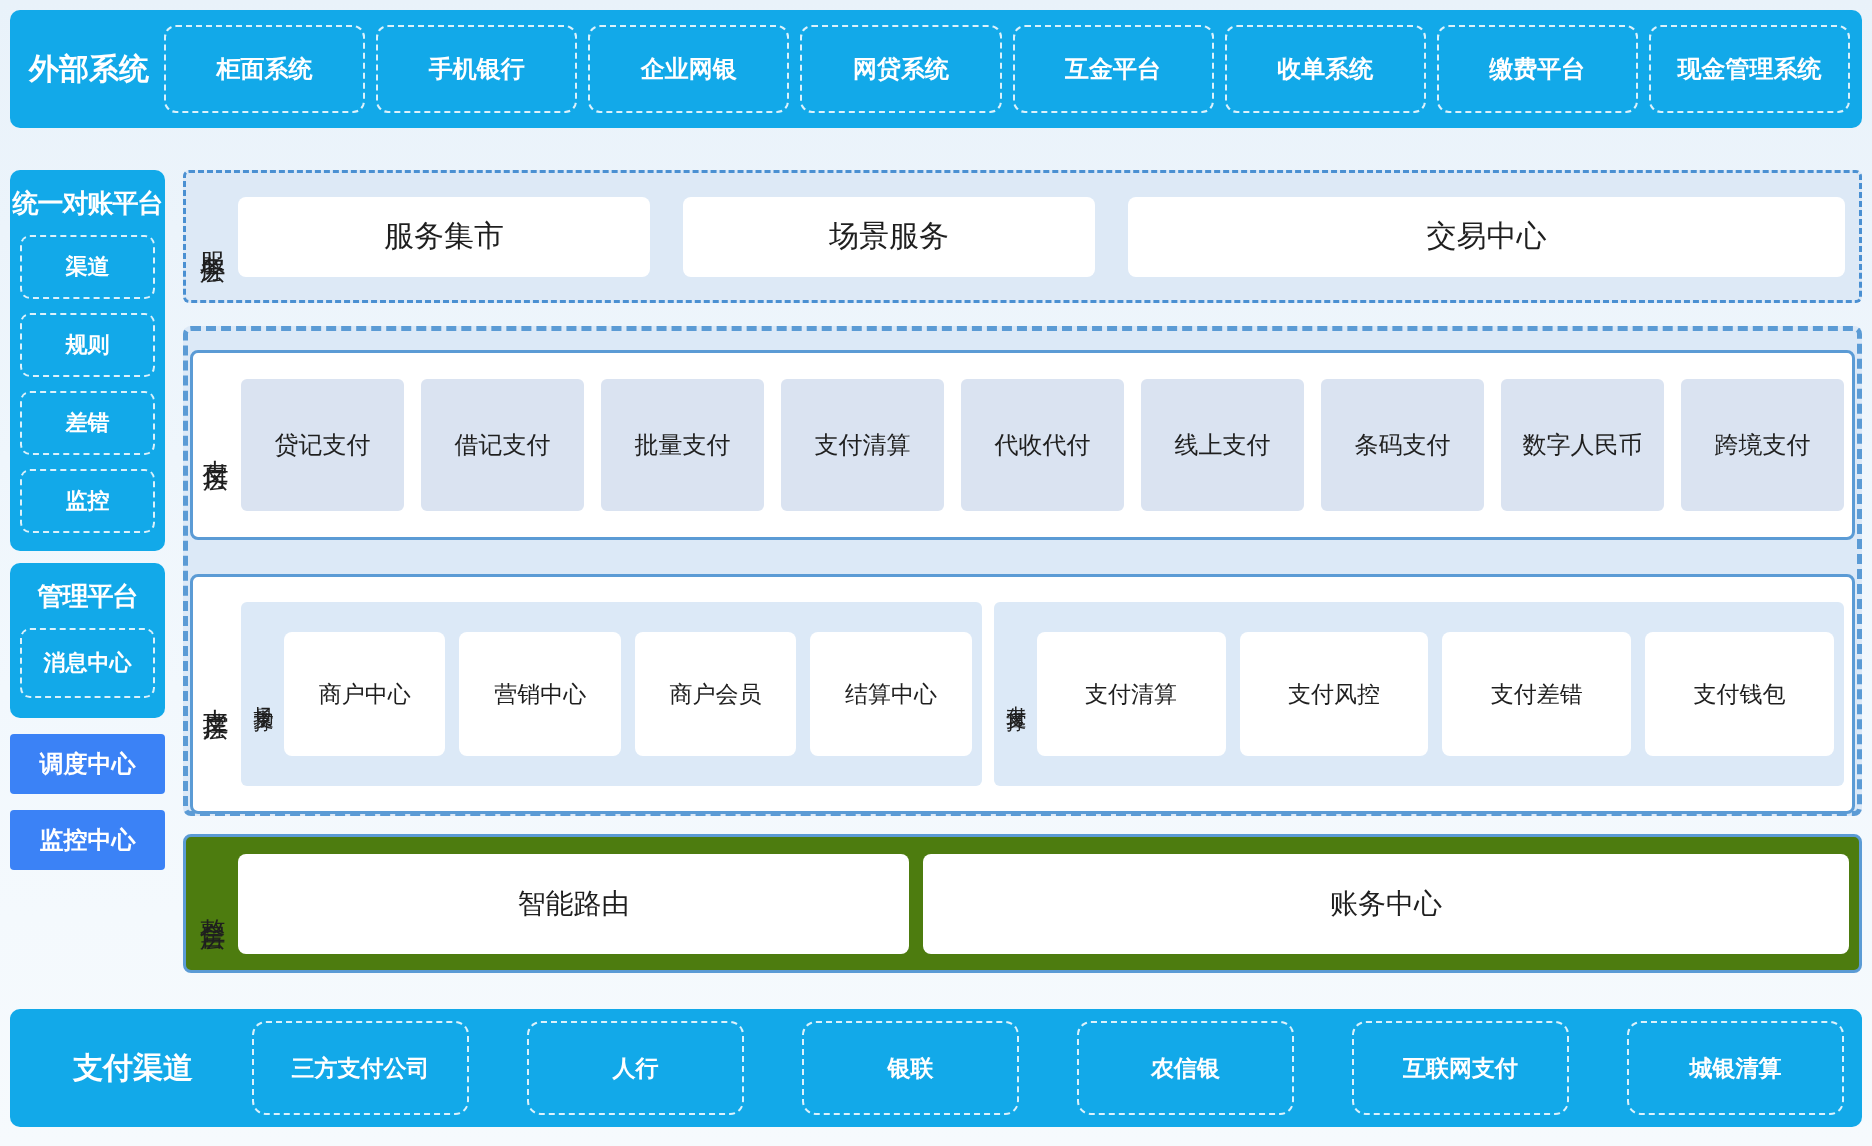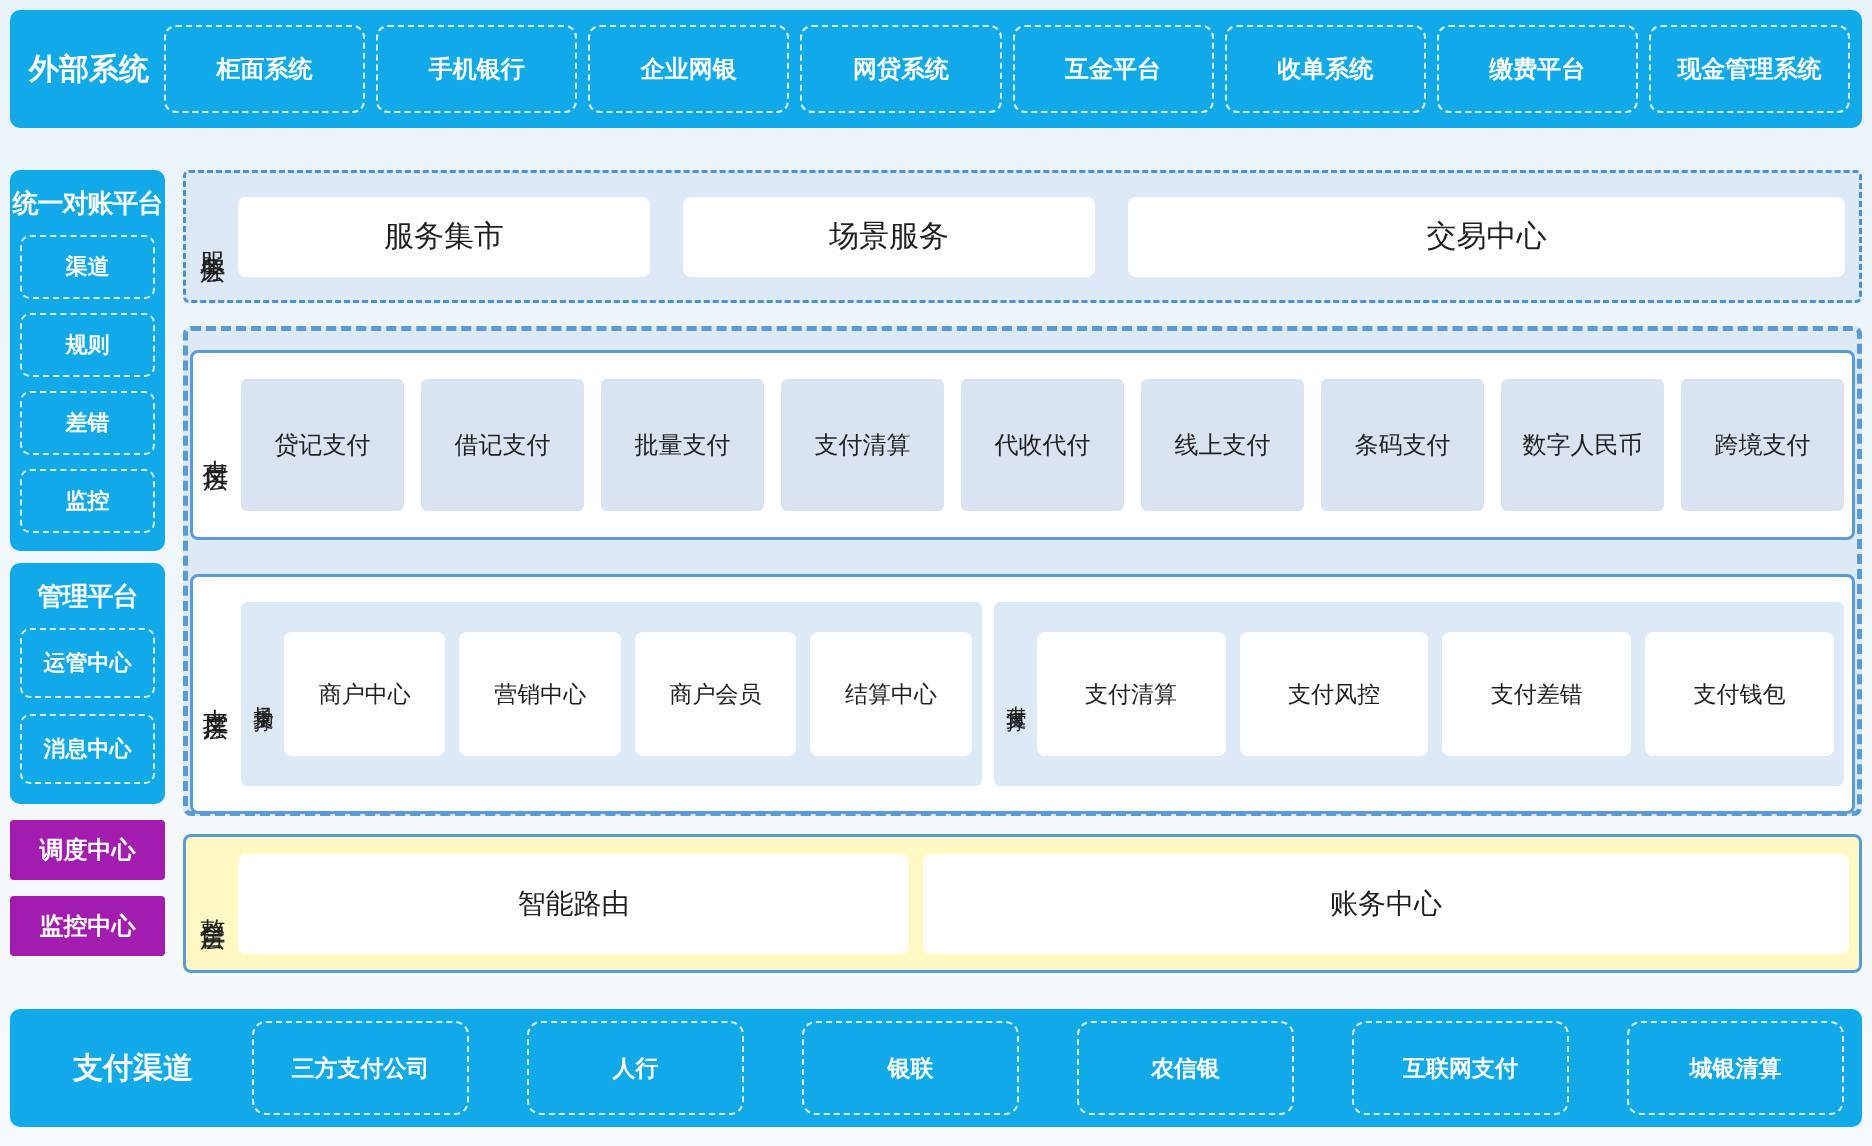--- a/index.html
+++ b/index.html
@@ -23,21 +23,21 @@
   
   .content{display:flex;gap:18px;margin-top:42px;}
   .sidebar{flex:0 0 155px;display:flex;flex-direction:column;}
   .side-panel{background:#12a9e9;border-radius:10px;padding-bottom:4px;}
   .panel-title{color:#fff;font-weight:bold;font-size:26px;letter-spacing:-1px;
                text-align:center;padding:16px 0 14px;white-space:nowrap;overflow:visible;}
   .side-chip{height:60px;margin:0 10px 14px;border:2px dashed rgba(255,255,255,.85);border-radius:10px;
              display:flex;align-items:center;justify-content:center;
              color:#fff;font-weight:bold;font-size:22px;white-space:nowrap;}
   .panel-mgmt .side-chip{height:66px;margin-bottom:16px;}
-  .solid-box{background:#a21caf;border-radius:4px;height:60px;margin-top:16px;
+  .solid-box{background:#3b82f6;border-radius:4px;height:60px;margin-top:16px;
              display:flex;align-items:center;justify-content:center;
              color:#fff;font-weight:bold;font-size:24px;white-space:nowrap;}
   .panel-mgmt{margin-top:12px;}
 
   .main{flex:1;display:flex;flex-direction:column;min-width:0;}
 
   .v-label{writing-mode:vertical-lr;text-orientation:upright;line-height:1;
            font-size:26px;color:#1f1f1f;letter-spacing:4px;margin:0 12px 0 8px;white-space:nowrap;}
 
   
@@ -69,21 +69,21 @@
   .group-0{flex:0.93;}.group-1{flex:1.07;}
   .group-label{writing-mode:vertical-lr;text-orientation:upright;line-height:1.05;
                font-size:20px;color:#1f1f1f;letter-spacing:2px;margin:0 10px;white-space:nowrap;}
   .group-items{flex:1;display:flex;gap:14px;}
   .group-item{flex:1;height:124px;background:#fff;border-radius:8px;
               display:flex;align-items:center;justify-content:center;
               font-size:23px;color:#1f1f1f;white-space:nowrap;}
 
   
   .integration-layer{margin-top:18px;height:139px;box-sizing:border-box;
-                     border:3px solid #5b9bd5;border-radius:8px;background:#fef9c3;
+                     border:3px solid #5b9bd5;border-radius:8px;background:#4d7c0f;
                      display:flex;align-items:center;padding:0 10px 0 6px;}
   .int-boxes{flex:1;display:flex;gap:14px;}
   .int-box{height:100px;background:#fff;border-radius:8px;
            display:flex;align-items:center;justify-content:center;
            font-size:28px;color:#1f1f1f;white-space:nowrap;}
   .ibox-0{flex:1;}.ibox-1{flex:1.38;}
 
   
   .bottom-bar{margin-top:36px;height:118px;padding:0 18px 0 4px;box-sizing:border-box;}
   .bottom-title{flex:0 0 238px;font-size:30px;}
@@ -116,21 +116,20 @@
     <div class="sidebar">
       <div class="side-panel">
         <div class="panel-title">统一对账平台</div>
         <div class="side-chip">渠道</div>
         <div class="side-chip">规则</div>
         <div class="side-chip">差错</div>
         <div class="side-chip">监控</div>
       </div>
       <div class="side-panel panel-mgmt">
         <div class="panel-title">管理平台</div>
-        <div class="side-chip">运管中心</div>
         <div class="side-chip">消息中心</div>
       </div>
       <div class="solid-box">调度中心</div>
       <div class="solid-box">监控中心</div>
     </div>
 
     <div class="main">
 
       <div class="layer-service">
         <div class="v-label">服务层</div>

